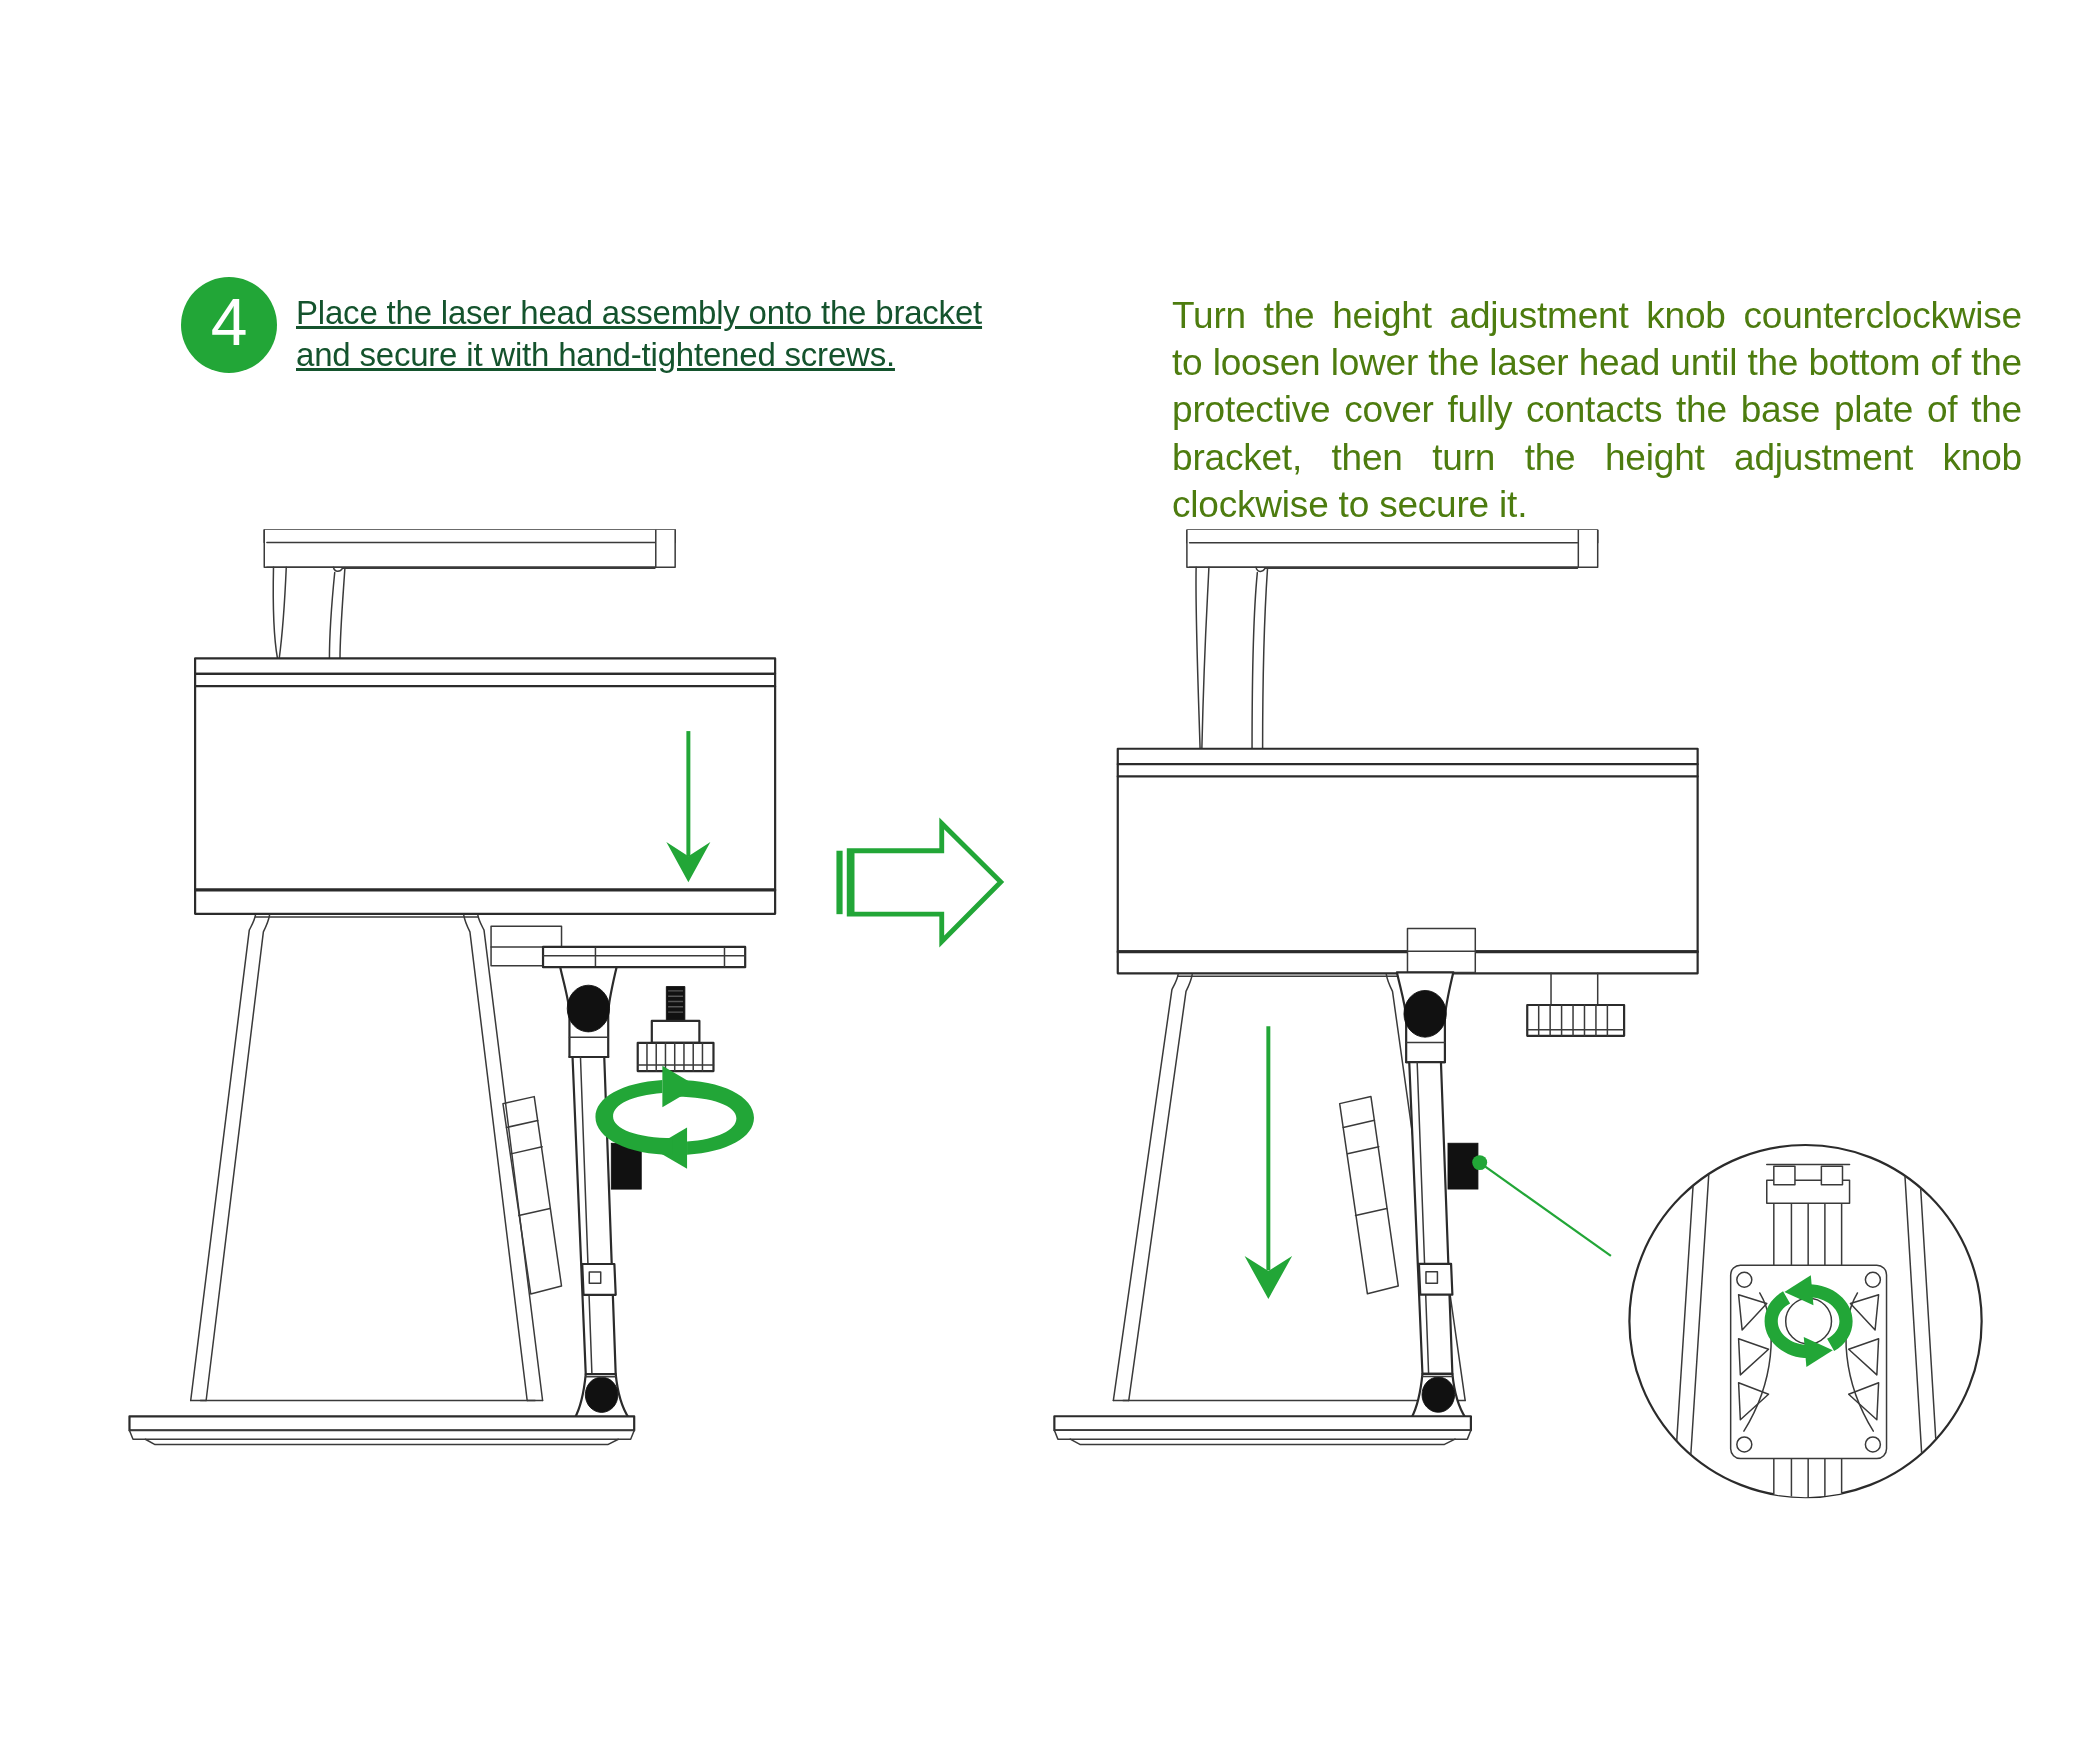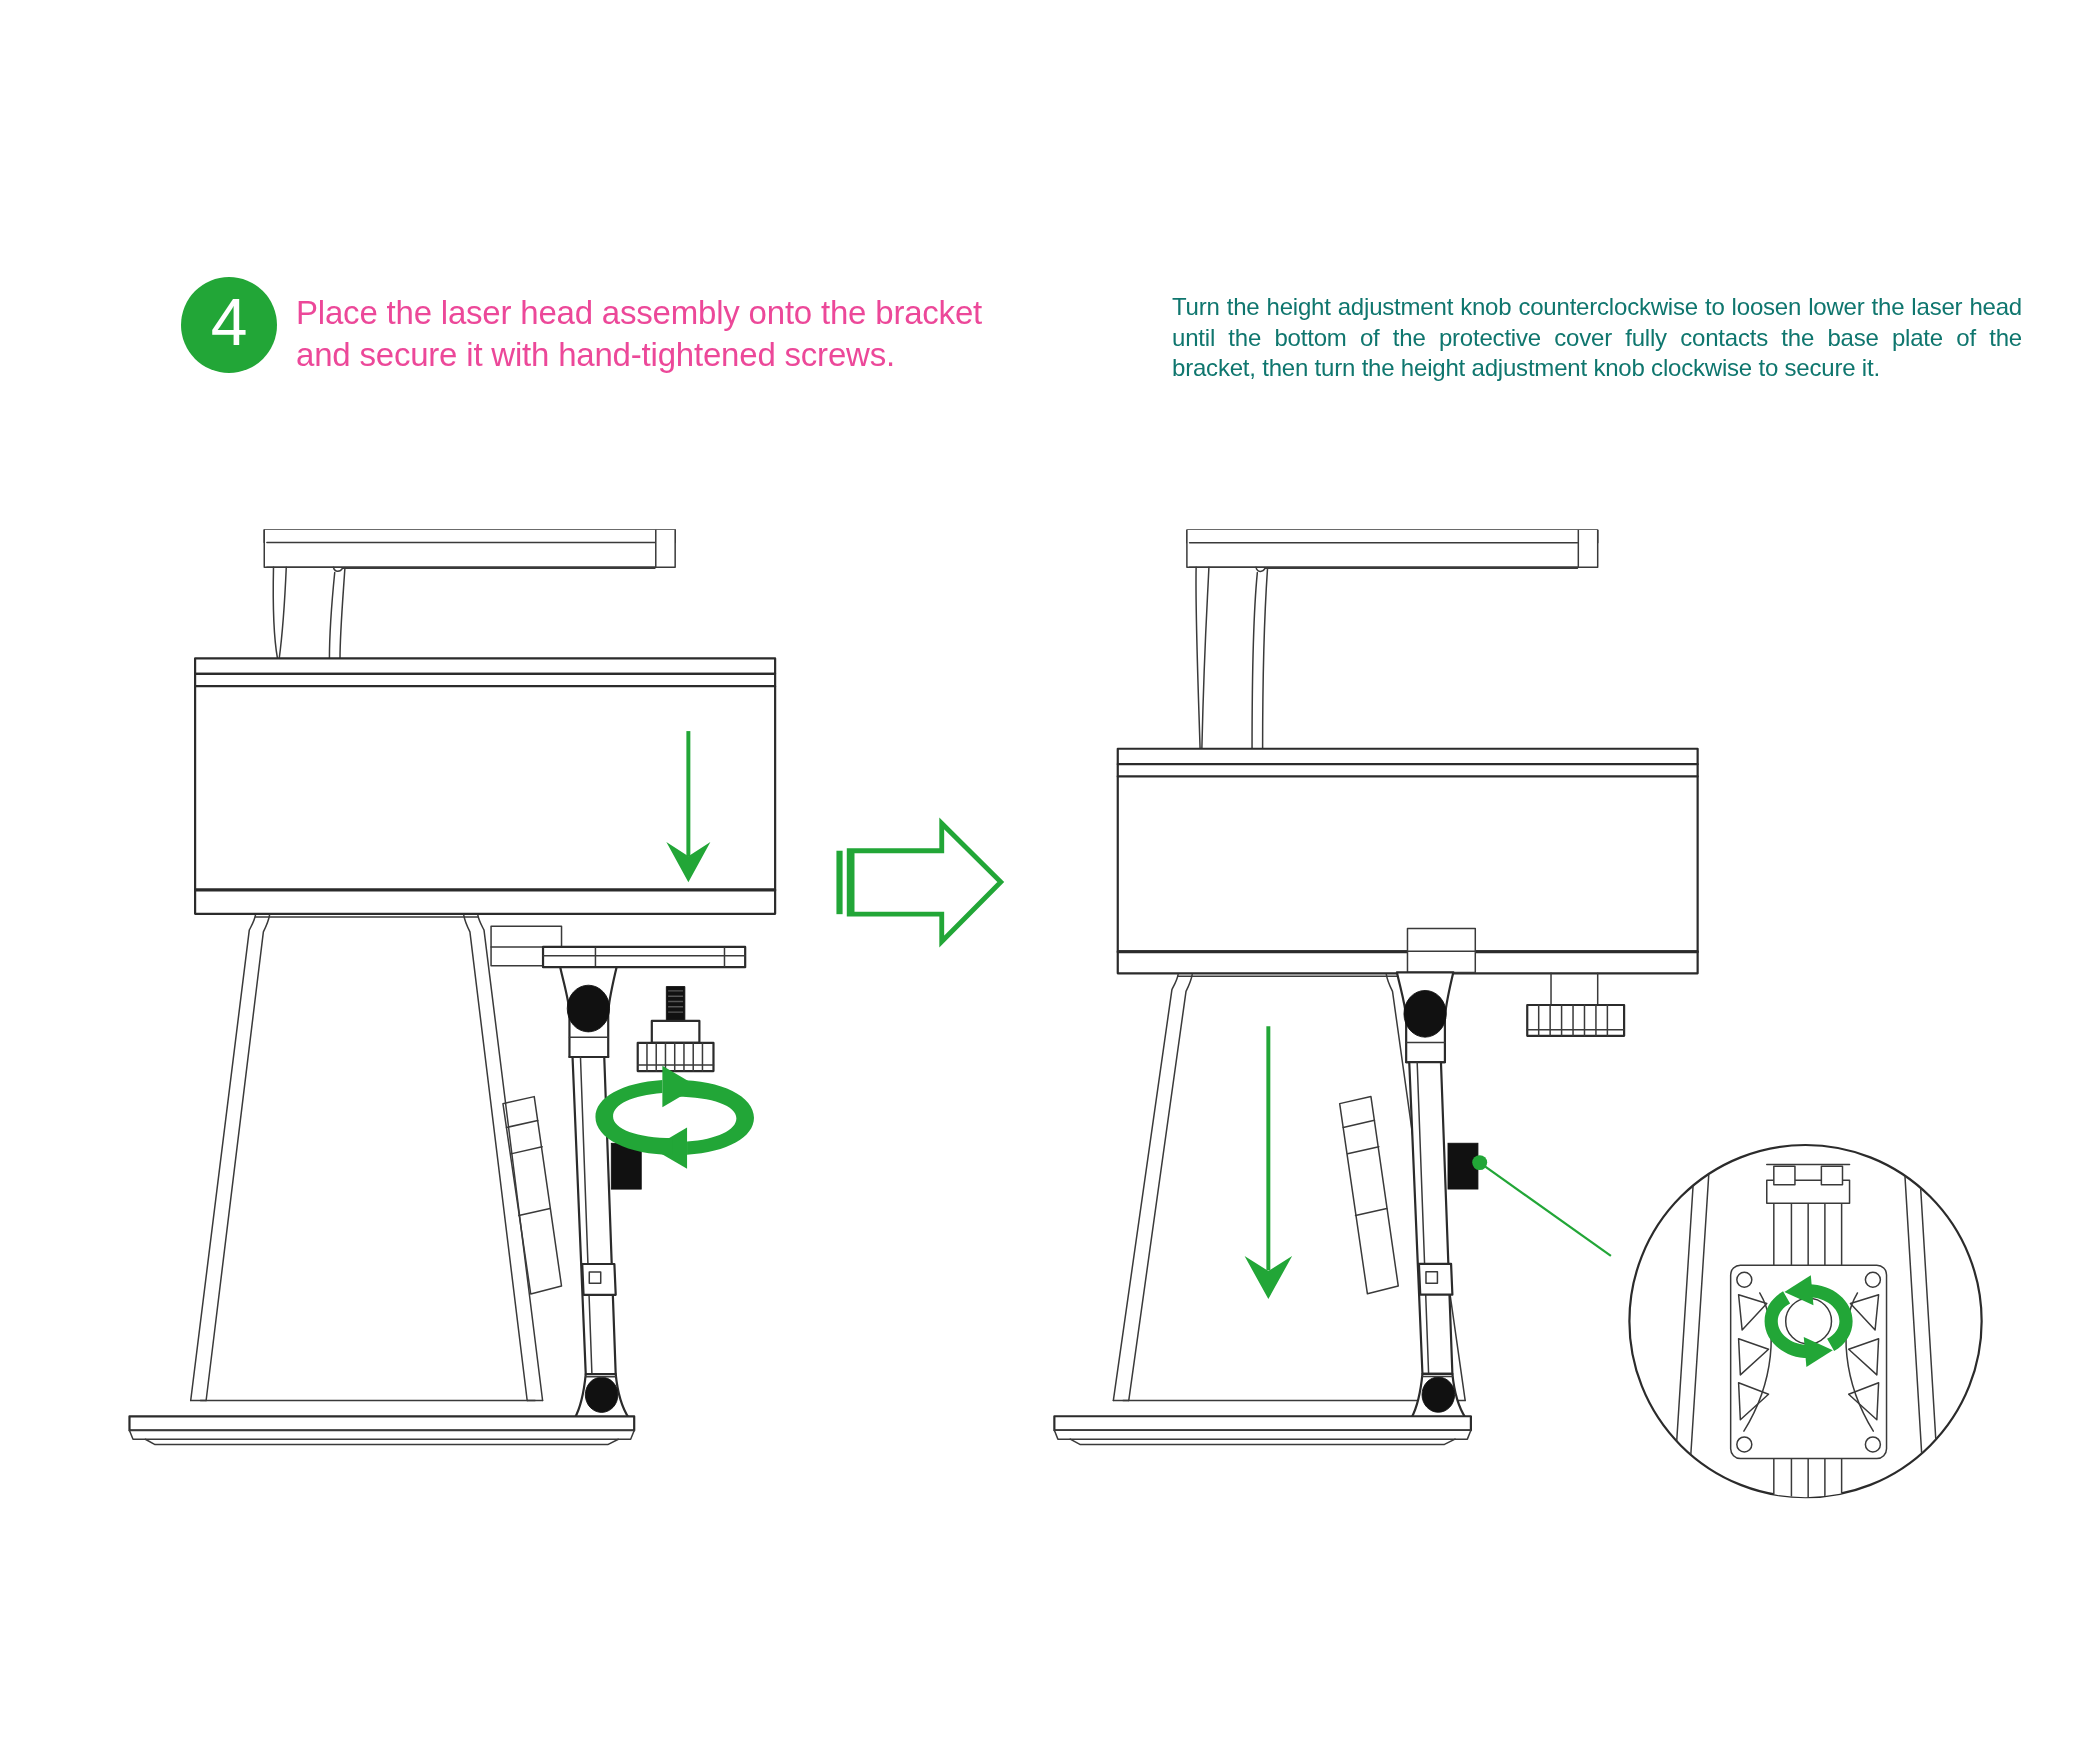--- a/index.html
+++ b/index.html
@@ -16,26 +16,27 @@
     border-radius:50%;background:#22a637;
     display:flex;align-items:center;justify-content:center;
   }
   .step-badge span{
     color:#fff;font-size:66px;line-height:1;font-weight:400;
     font-family:"Liberation Sans", sans-serif;
     transform:translateY(-2.6px);
   }
   .step-text{
     position:absolute;left:296px;top:292px;width:705px;
-    font-size:33px;line-height:1.26;color:#ec4899;
+    font-size:33px;line-height:1.26;color:#14532d;
     letter-spacing:-0.2px;
+    text-decoration:underline;
   }
   .note-text{
     position:absolute;left:1172px;top:292px;width:850px;
-    font-size:24px;line-height:1.275;color:#0f766e;
+    font-size:37px;line-height:1.275;color:#4d7c0f;
     text-align:justify;text-align-last:left;
     letter-spacing:-0.2px;
   }
 
   
   svg.draw{position:absolute;overflow:visible;}
   .ln{fill:none;stroke:#2b2b2b;stroke-width:5;stroke-linejoin:round;stroke-linecap:round;}
   .ln-t{fill:none;stroke:#3a3a3a;stroke-width:3.4;stroke-linejoin:round;stroke-linecap:round;}
   .ln-h{fill:none;stroke:#555;stroke-width:3;}
   .fillw{fill:#ffffff;stroke:#2b2b2b;stroke-width:5;stroke-linejoin:round;}

